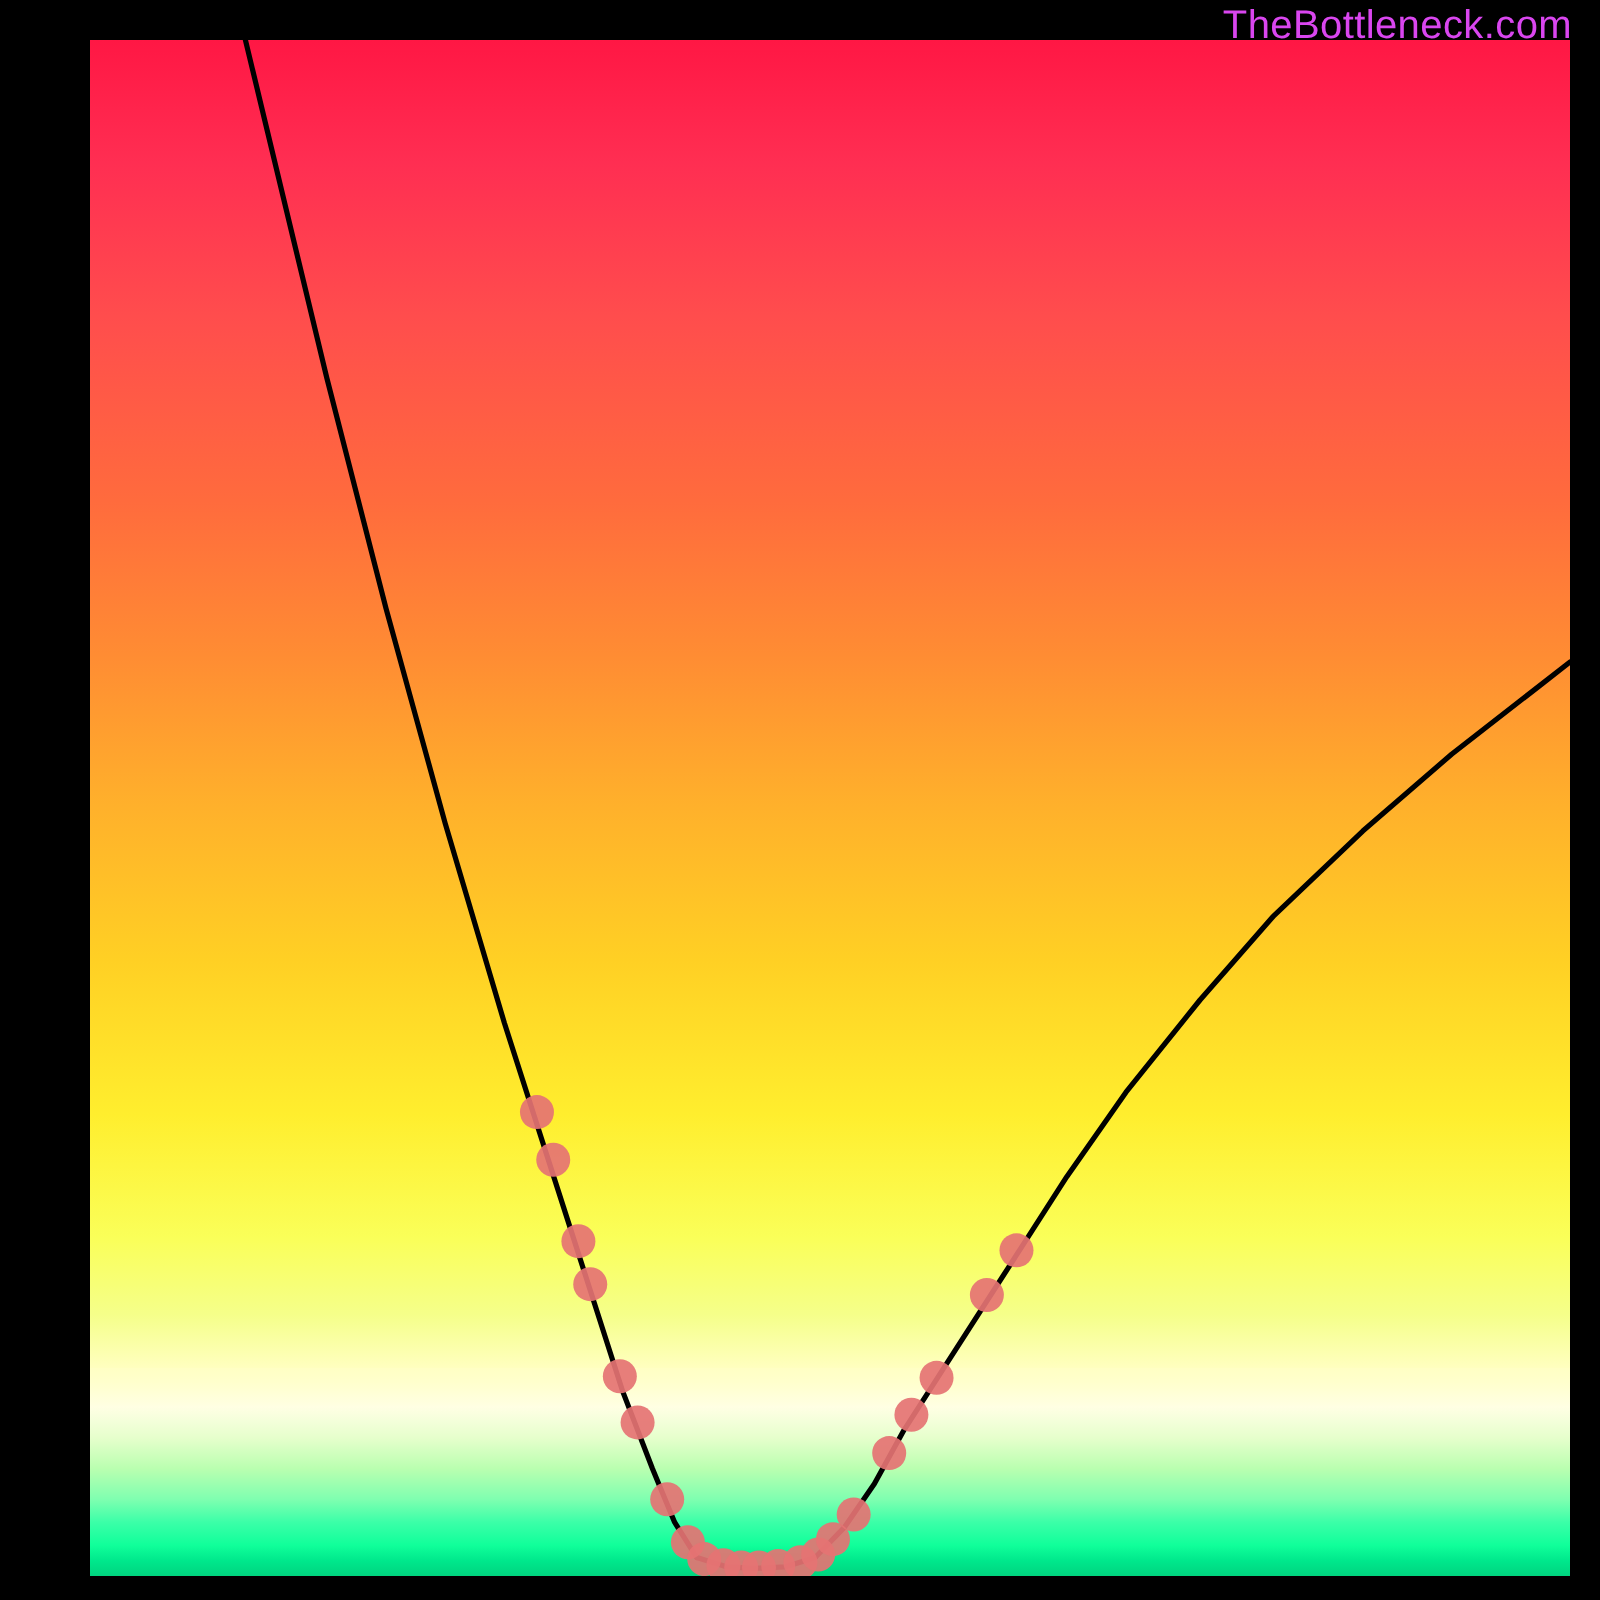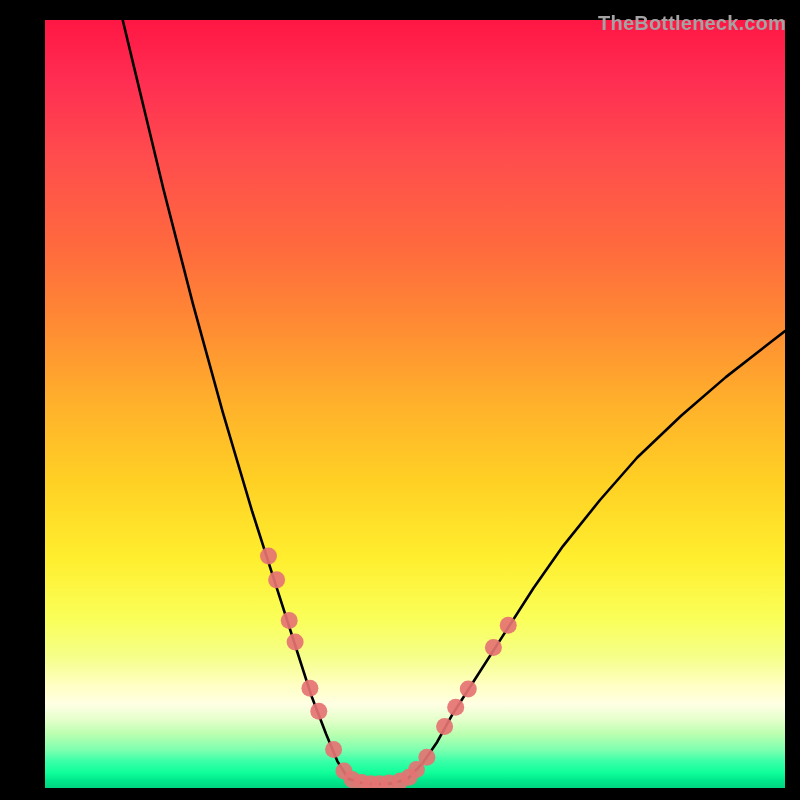--- a/index.html
+++ b/index.html
@@ -60,25 +60,25 @@
   svg.overlay {
     position: absolute;
     left: 45px;
     top: 20px;
     width: 740px;
     height: 768px;
     pointer-events: none;
   }
   .watermark {
     position: absolute;
-    top: 12px;
+    top: 2px;
     right: 14px;
-    color: #a3a3a3;
+    color: #d946ef;
     font-size: 20px;
-    font-weight: 700;
+    font-weight: 400;
     letter-spacing: 0.2px;
   }
 </style>
 </head>
 <body>
 
 <div class="frame">
 
   <div class="gradient-area"></div>
 

